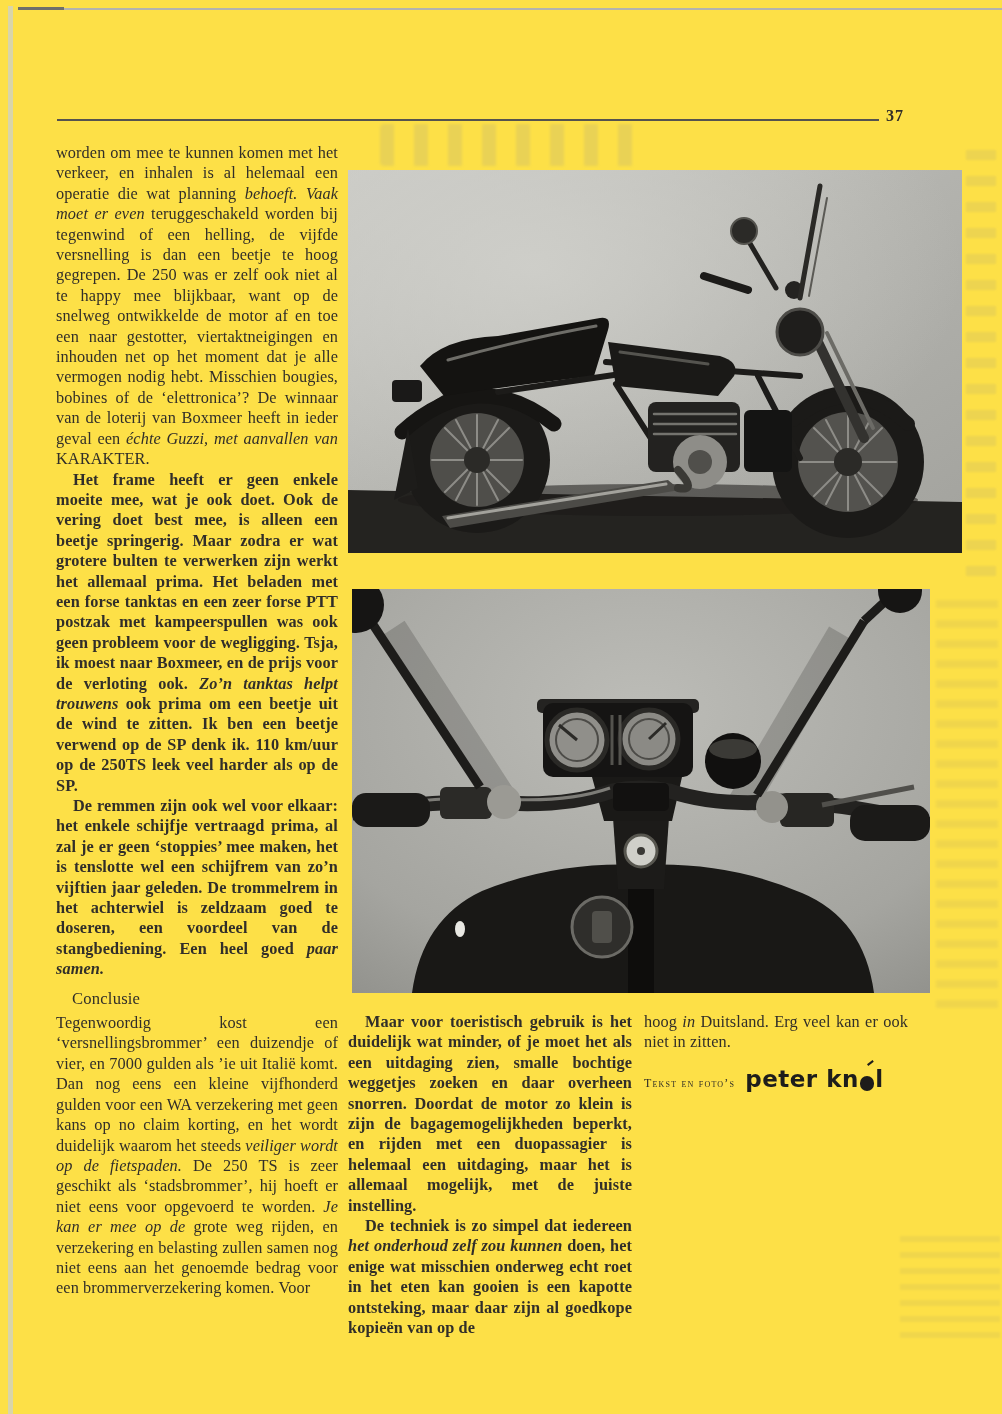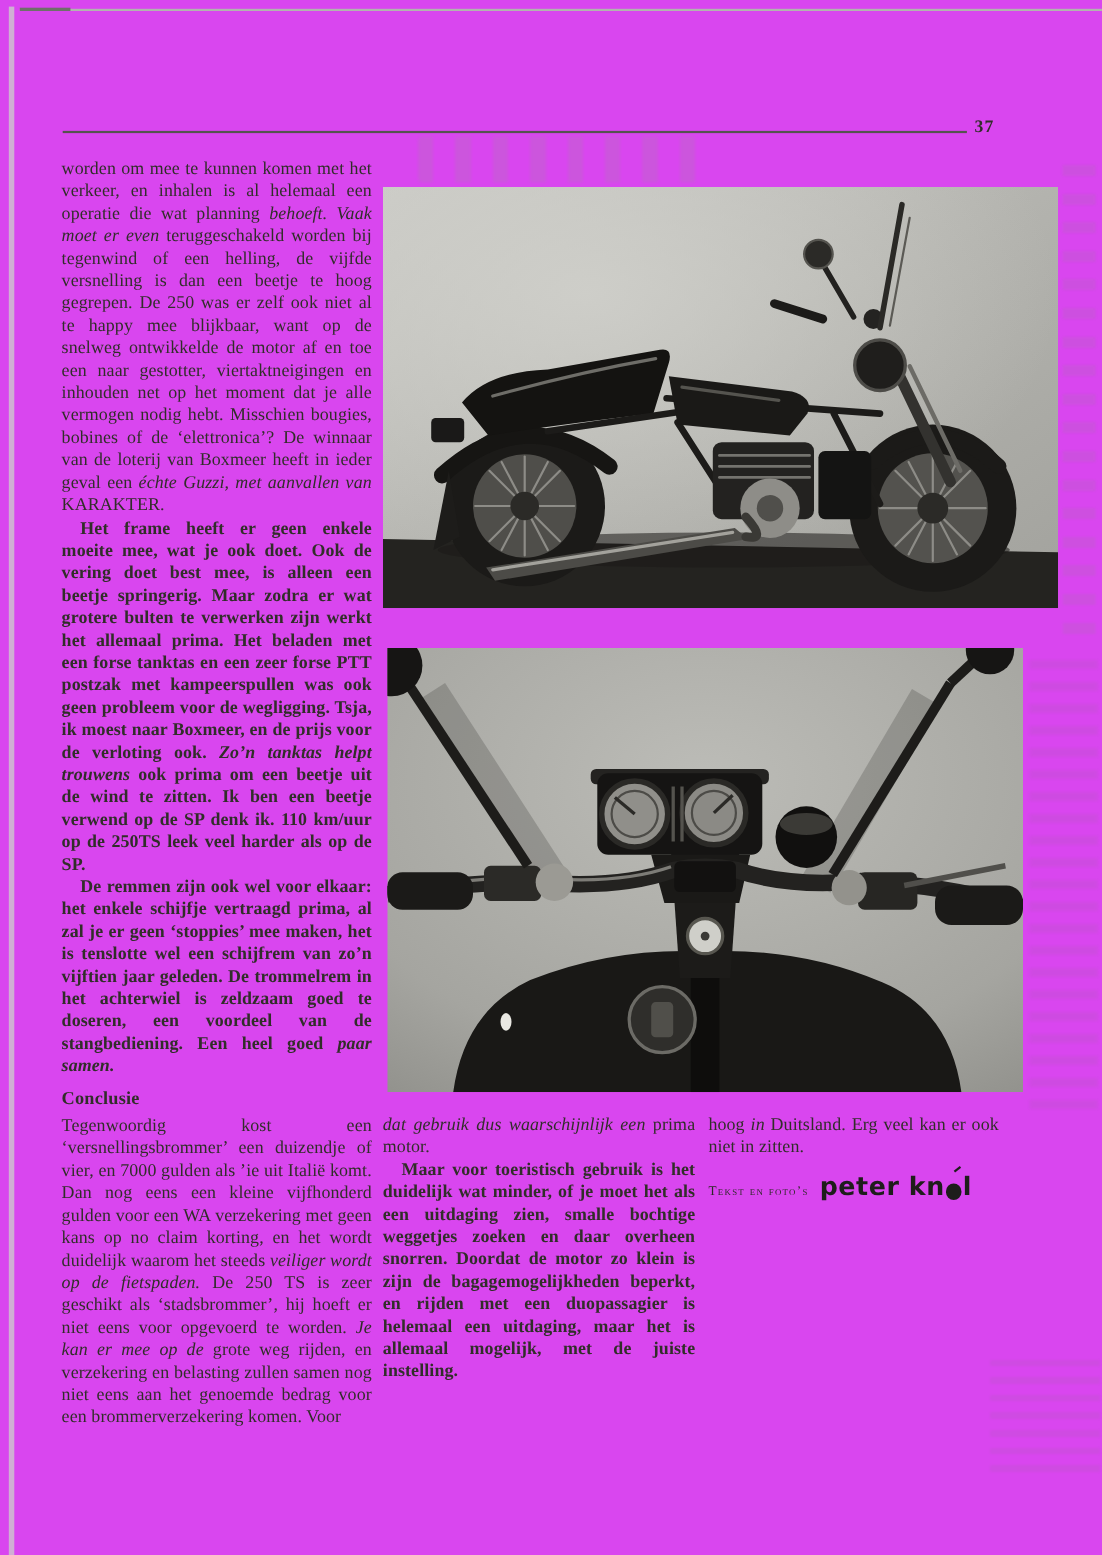--- a/index.html
+++ b/index.html
@@ -1,32 +1,32 @@
 <!DOCTYPE html>
 <html lang="nl"><head>
 <meta charset="utf-8">
 <style>
   html,body{margin:0;padding:0;background:#e8e8e4;}
-  .page{position:relative;width:1002px;height:1414px;background:#d946ef;
+  .page{position:relative;width:1002px;height:1414px;background:#fde047;
         font-family:"Liberation Serif","DejaVu Serif",serif;color:#312e29;overflow:hidden;}
 
   
   .edge-top{position:absolute;left:18px;top:8px;width:984px;height:2px;background:#b3b3af;}
   .edge-top-dark{position:absolute;left:18px;top:7px;width:46px;height:3px;background:#6f6f6a;}
   .edge-left{position:absolute;left:8px;top:6px;width:5px;height:1408px;background:#ccd2cb;opacity:.75;}
 
   
   .rule{position:absolute;left:57px;top:119px;width:822px;height:2px;background:#55534f;}
   .folio{position:absolute;left:886px;top:107px;font-size:16px;font-weight:bold;letter-spacing:1px;}
 
   
   .col{position:absolute;text-align:justify;font-size:16.3px;line-height:20.4px;letter-spacing:.1px;}
   .col p{margin:0;hyphens:auto;}
   .col p.indent{text-indent:17px;font-weight:bold;}
-  .col-heading{margin:9px 0 4px;font-size:16.6px;font-weight:bold;letter-spacing:.2px;}
+  .col-heading{margin:9px 16px 4px;font-size:16.6px;font-weight:normal;letter-spacing:.2px;}
   .col i{font-style:italic;}
   #col-left{left:56px;top:143px;width:282px;}
   #col-middle{left:348px;top:1012px;width:284px;}
   #col-right{left:644px;top:1012px;width:264px;}
 
   
   .byline{margin-top:16px;white-space:nowrap;}
   .byline-label{font-variant:small-caps;letter-spacing:1.2px;font-size:12px;color:#2c2a26;}
   .byline-name{font-family:"DejaVu Sans","Liberation Sans",sans-serif;font-weight:bold;
                font-size:23px;letter-spacing:.5px;color:#1e1d1b;margin-left:10px;margin-top:32px;}
@@ -231,22 +231,22 @@
 
       <line x1="128" y1="198" x2="16" y2="28" stroke="#1d1c1a" stroke-width="9"></line>
       <circle cx="4" cy="16" r="28" fill="#161514"></circle>
       <line x1="405" y1="206" x2="512" y2="32" stroke="#1d1c1a" stroke-width="9"></line>
       <line x1="512" y1="32" x2="540" y2="6" stroke="#1d1c1a" stroke-width="9"></line>
       <circle cx="548" cy="2" r="22" fill="#161514"></circle>
     </svg>
   </figure>
 
   <div class="col" id="col-middle">
-      <p><i>dat gebruik dus waarschijnlijk een </i><span>prima motor.</span></p>
       <p class="indent"><span>Maar voor toeristisch gebruik is het duidelijk wat minder, of je moet het als een uitdaging zien, smalle bochtige weggetjes zoeken en daar overheen snorren. Doordat de motor zo klein is zijn de bagagemogelijkheden beperkt, en rijden met een duopassagier is helemaal een uitdaging, maar het is allemaal mogelijk, met de juiste instelling.</span></p>
+      <p class="indent"><span>De techniek is zo simpel dat iedereen </span><i>het onderhoud zelf zou kunnen </i><span>doen, het enige wat misschien onderweg echt roet in het eten kan gooien is een kapotte ontsteking, maar daar zijn al goedkope kopieën van op de</span></p>
     </div>
 
   <div class="col" id="col-right">
     <div>
         <p><span>hoog </span><i>in </i><span>Duitsland. Erg veel kan er ook niet in zitten.</span></p>
       </div>
     <div class="byline">
       <span class="byline-label">Tekst en foto’s</span><span class="byline-name"><span>peter kn</span><span class="logo-o">ó</span><span>l</span></span>
     </div>
   </div>

